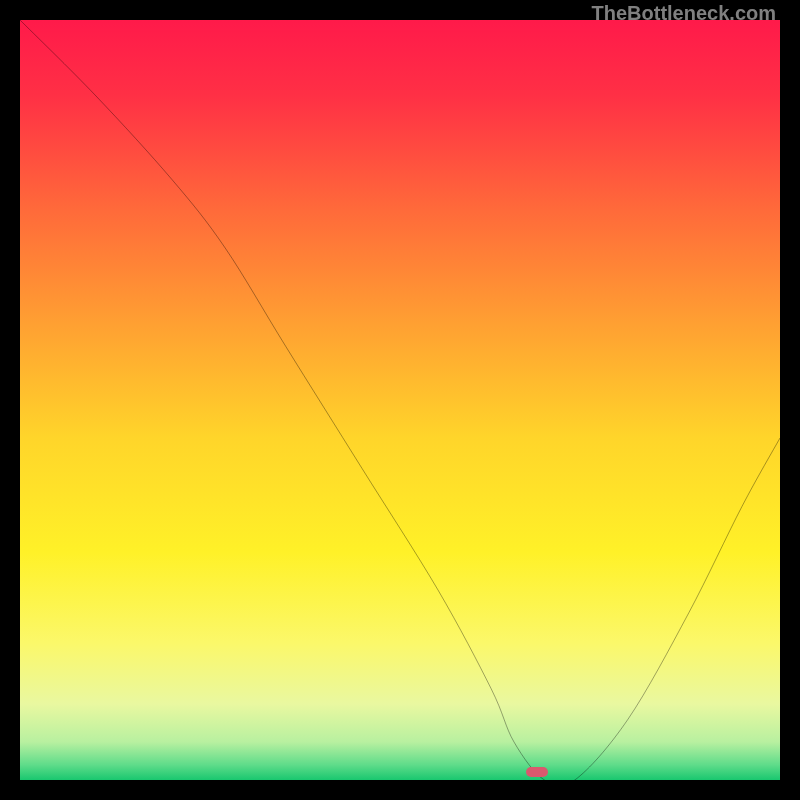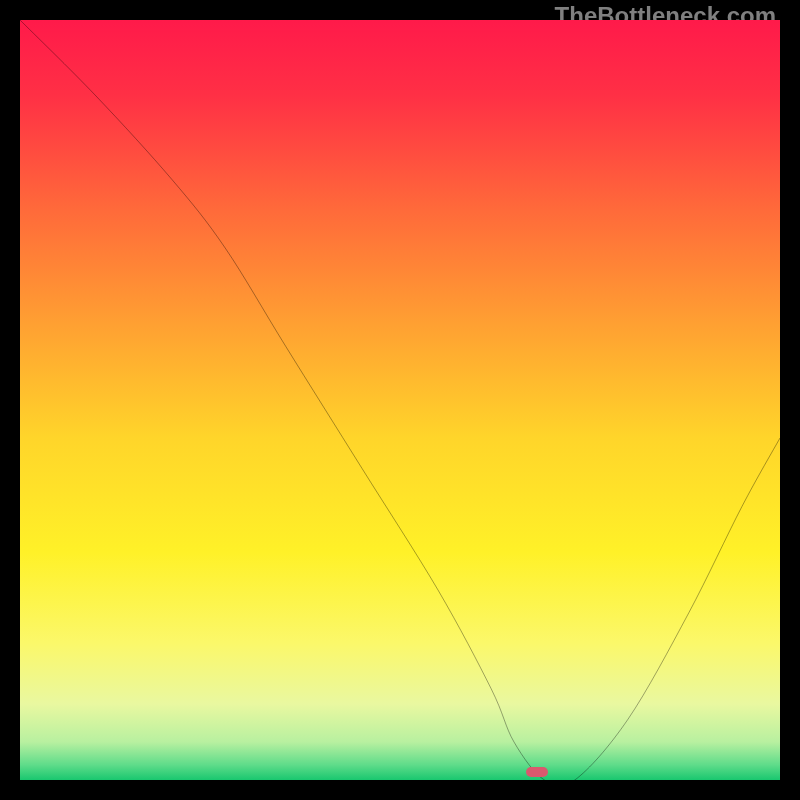--- a/index.html
+++ b/index.html
@@ -14,21 +14,21 @@
     position: absolute;
     left: 20px;
     top: 20px;
     width: 760px;
     height: 760px;
   }
   .watermark {
     position: absolute;
     top: 2px;
     right: 24px;
-    font-size: 24px;
+    font-size: 20px;
     font-weight: bold;
     color: #808080;
   }
   .gradient-bg {
     position: absolute;
     left: 0;
     top: 0;
     width: 100%;
     height: 100%;
   }

